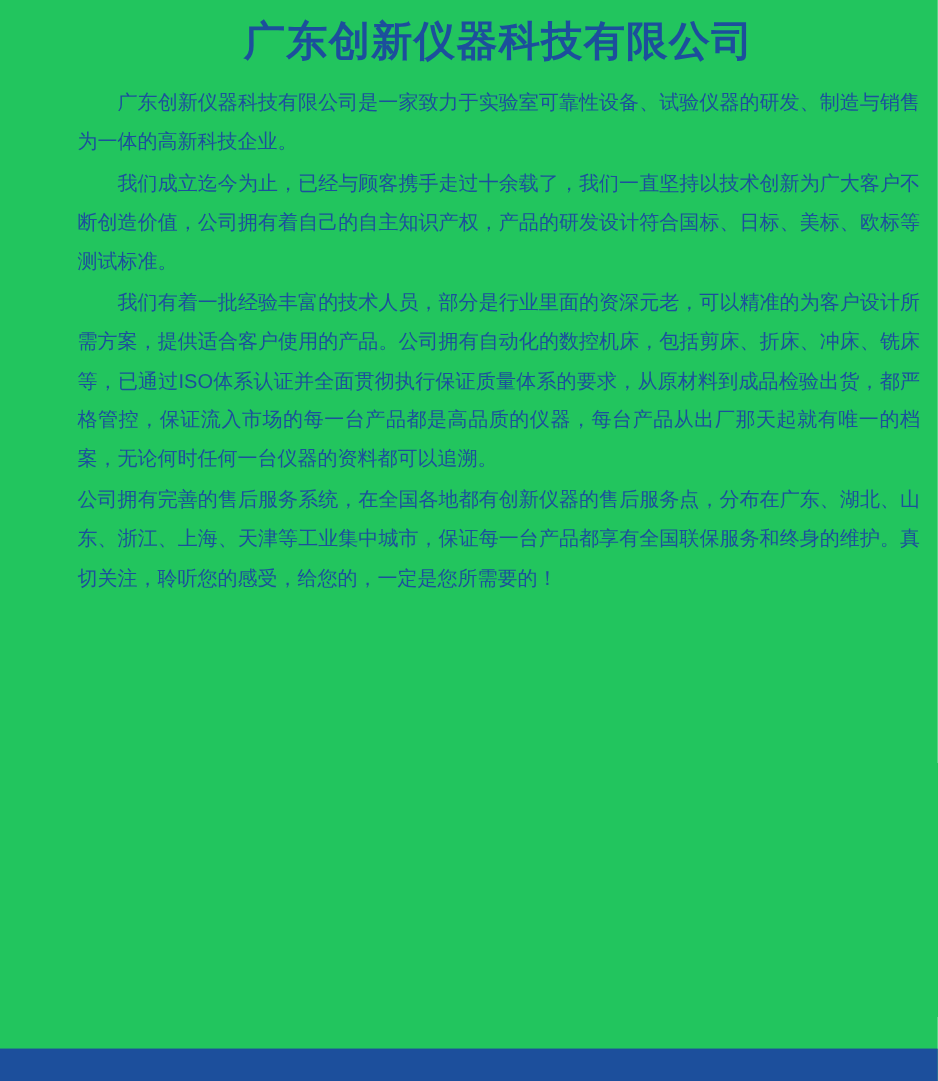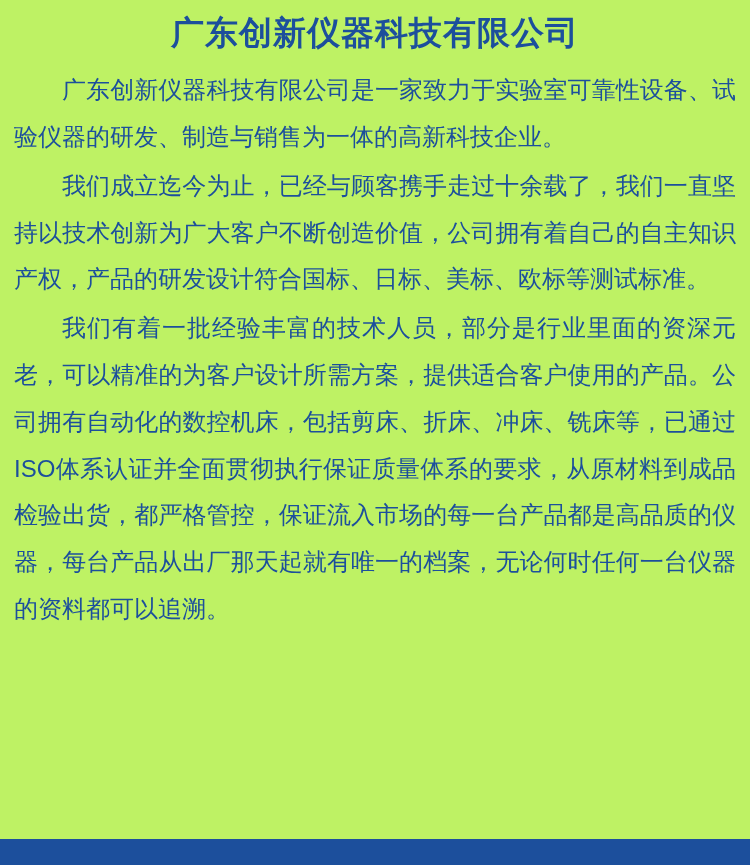--- a/index.html
+++ b/index.html
@@ -11,41 +11,42 @@
     height: 865px;
     background: #ffffff;
     font-family: "Liberation Sans", sans-serif;
     overflow: hidden;
   }
   .page {
     position: relative;
     width: 750px;
     height: 865px;
     box-sizing: border-box;
-    background: #bef264;
+    background: #22c55e;
+    padding-left: 48px;
   }
   .content {
     padding: 0 14px;
     box-sizing: border-box;
   }
   .company-title {
     margin: 0;
     padding: 12px 0 14px 0;
     text-align: center;
     color: #1c4f9c;
     font-size: 33px;
     font-weight: bold;
     letter-spacing: 1px;
     font-family: "Liberation Sans", sans-serif;
     line-height: 1.25;
   }
   .para {
     margin: 0 0 2px 0;
     color: #1c4f9c;
-    font-size: 24px;
+    font-size: 16px;
     line-height: 1.95;
     text-align: justify;
     text-justify: inter-ideograph;
     font-family: "Liberation Sans", sans-serif;
     font-weight: normal;
   }
   .para.indent {
     text-indent: 2em;
   }
   .bottom-band {
@@ -70,18 +71,19 @@
 </style>
 </head>
 <body>
 
 <div class="page">
   <div class="content">
     <h1 class="company-title">广东创新仪器科技有限公司</h1>
     <p class="para indent">广东创新仪器科技有限公司是一家致力于实验室可靠性设备、试验仪器的研发、制造与销售为一体的高新科技企业。</p>
     <p class="para indent">我们成立迄今为止，已经与顾客携手走过十余载了，我们一直坚持以技术创新为广大客户不断创造价值，公司拥有着自己的自主知识产权，产品的研发设计符合国标、日标、美标、欧标等测试标准。</p>
     <p class="para indent">我们有着一批经验丰富的技术人员，部分是行业里面的资深元老，可以精准的为客户设计所需方案，提供适合客户使用的产品。公司拥有自动化的数控机床，包括剪床、折床、冲床、铣床等，已通过ISO体系认证并全面贯彻执行保证质量体系的要求，从原材料到成品检验出货，都严格管控，保证流入市场的每一台产品都是高品质的仪器，每台产品从出厂那天起就有唯一的档案，无论何时任何一台仪器的资料都可以追溯。</p>
+    <p class="para">公司拥有完善的售后服务系统，在全国各地都有创新仪器的售后服务点，分布在广东、湖北、山东、浙江、上海、天津等工业集中城市，保证每一台产品都享有全国联保服务和终身的维护。真切关注，聆听您的感受，给您的，一定是您所需要的！</p>
     <div class="spacer"></div>
   </div>
   <div class="bottom-band">
     <div class="band-inner"></div>
   </div>
 </div>
 
 </body></html>

